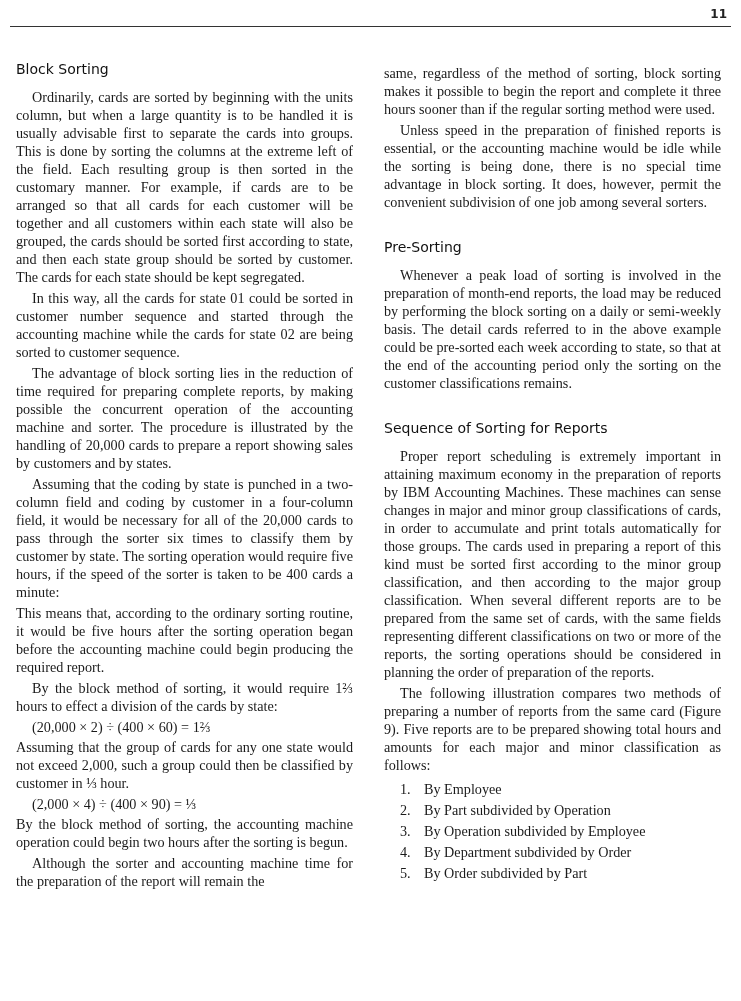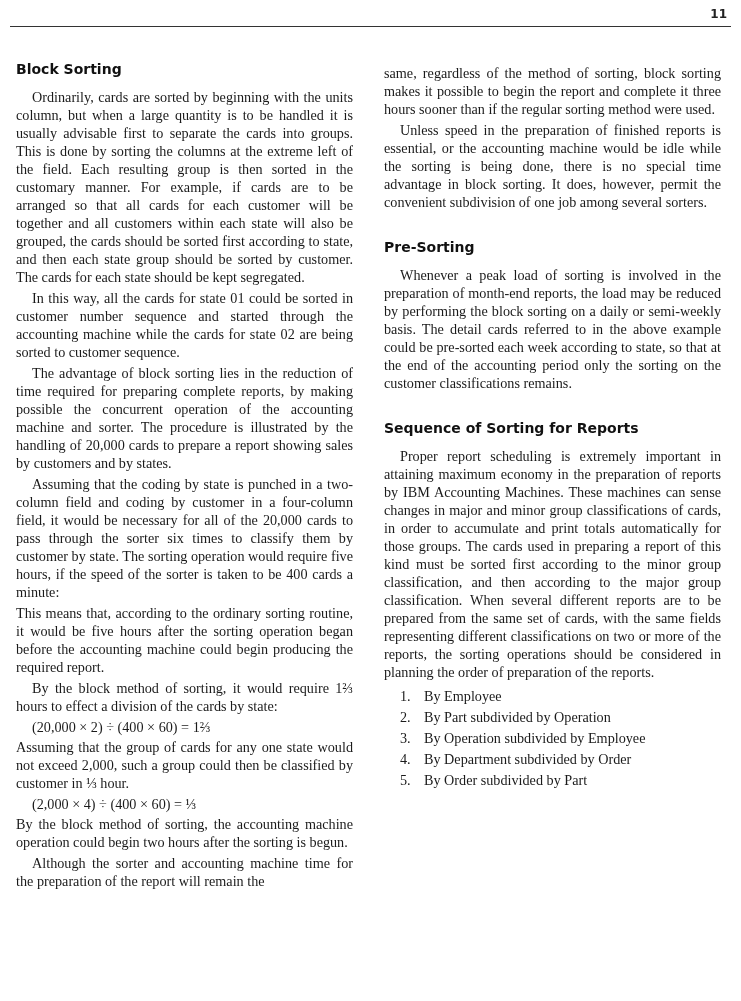--- a/index.html
+++ b/index.html
@@ -23,21 +23,21 @@
     font-size: 12px; font-weight: bold; color: #222;
   }
   .col {
     position: absolute; top: 50px; width: 337px;
     font-size: 14.2px; line-height: 18px; text-align: justify;
   }
   .col-left { left: 16px; }
   .col-right { left: 384px; top: 64px; }
   h2 {
     font-family: "DejaVu Sans", "Liberation Sans", sans-serif;
-    font-weight: bold; font-size: 14px; margin: 10px 0 10px 0; color: #111;
+    font-weight: normal; font-size: 14px; margin: 10px 0 10px 0; color: #111;
   }
   .col-left h2 { margin-top: 10px; }
   p { margin: 0 0 3px 0; text-indent: 16px; }
   p.noindent { text-indent: 0; }
   .formula { margin: 0 0 2px 16px; text-indent: 0; text-align: left; }
   .section-gap { height: 14px; }
   ol { list-style: none; margin: 6px 0 0 0; padding: 0 0 0 16px; }
   ol li { margin-bottom: 3px; display: flex; }
   ol li .num { width: 24px; flex: none; }
 </style>
@@ -51,34 +51,35 @@
 <div class="col col-left">
   <h2>Block Sorting</h2>
   <p>Ordinarily, cards are sorted by beginning with the units column, but when a large quantity is to be handled it is usually advisable first to separate the cards into groups. This is done by sorting the columns at the extreme left of the field. Each resulting group is then sorted in the customary manner. For example, if cards are to be arranged so that all cards for each customer will be together and all customers within each state will also be grouped, the cards should be sorted first according to state, and then each state group should be sorted by customer. The cards for each state should be kept segregated.</p>
   <p>In this way, all the cards for state 01 could be sorted in customer number sequence and started through the accounting machine while the cards for state 02 are being sorted to customer sequence.</p>
   <p>The advantage of block sorting lies in the reduction of time required for preparing complete reports, by making possible the concurrent operation of the accounting machine and sorter. The procedure is illustrated by the handling of 20,000 cards to prepare a report showing sales by customers and by states.</p>
   <p>Assuming that the coding by state is punched in a two-column field and coding by customer in a four-column field, it would be necessary for all of the 20,000 cards to pass through the sorter six times to classify them by customer by state. The sorting operation would require five hours, if the speed of the sorter is taken to be 400 cards a minute:</p>
   <p class="noindent">This means that, according to the ordinary sorting routine, it would be five hours after the sorting operation began before the accounting machine could begin producing the required report.</p>
   <p>By the block method of sorting, it would require 1⅔ hours to effect a division of the cards by state:</p>
   <div class="formula">(20,000 × 2) ÷ (400 × 60) = 1⅔</div>
   <p class="noindent">Assuming that the group of cards for any one state would not exceed 2,000, such a group could then be classified by customer in ⅓ hour.</p>
-  <div class="formula">(2,000 × 4) ÷ (400 × 60) = ⅓</div>
+  <div class="formula">(2,000 × 4) ÷ (400 × 90) = ⅓</div>
   <p class="noindent">By the block method of sorting, the accounting machine operation could begin two hours after the sorting is begun.</p>
   <p>Although the sorter and accounting machine time for the preparation of the report will remain the</p>
 </div>
 
 <div class="col col-right">
   <p class="noindent">same, regardless of the method of sorting, block sorting makes it possible to begin the report and complete it three hours sooner than if the regular sorting method were used.</p>
   <p>Unless speed in the preparation of finished reports is essential, or the accounting machine would be idle while the sorting is being done, there is no special time advantage in block sorting. It does, however, permit the convenient subdivision of one job among several sorters.</p>
   <div class="section-gap"></div>
   <h2>Pre-Sorting</h2>
   <p>Whenever a peak load of sorting is involved in the preparation of month-end reports, the load may be reduced by performing the block sorting on a daily or semi-weekly basis. The detail cards referred to in the above example could be pre-sorted each week according to state, so that at the end of the accounting period only the sorting on the customer classifications remains.</p>
   <div class="section-gap"></div>
   <h2>Sequence of Sorting for Reports</h2>
   <p>Proper report scheduling is extremely important in attaining maximum economy in the preparation of reports by IBM Accounting Machines. These machines can sense changes in major and minor group classifications of cards, in order to accumulate and print totals automatically for those groups. The cards used in preparing a report of this kind must be sorted first according to the minor group classification, and then according to the major group classification. When several different reports are to be prepared from the same set of cards, with the same fields representing different classifications on two or more of the reports, the sorting operations should be considered in planning the order of preparation of the reports.</p>
+  <p>The following illustration compares two methods of preparing a number of reports from the same card (Figure 9). Five reports are to be prepared showing total hours and amounts for each major and minor classification as follows:</p>
   <ol>
     <li>
         <span class="num">1.</span>
         <span>By Employee</span>
       </li>
     <li>
         <span class="num">2.</span>
         <span>By Part subdivided by Operation</span>
       </li>
     <li>

